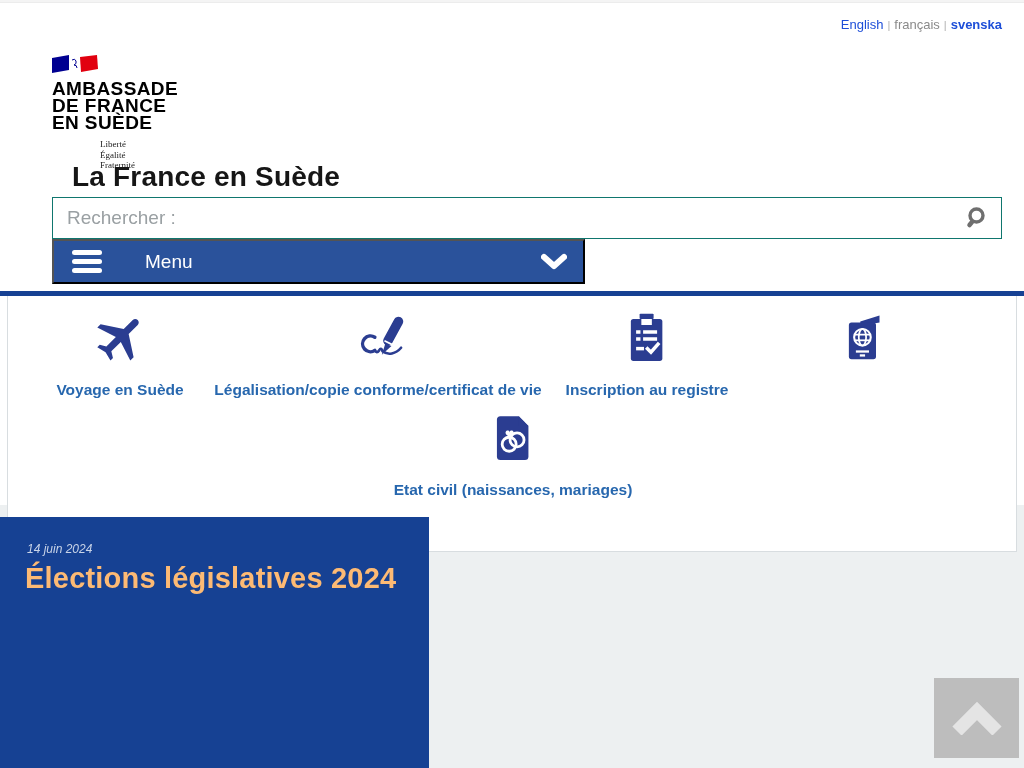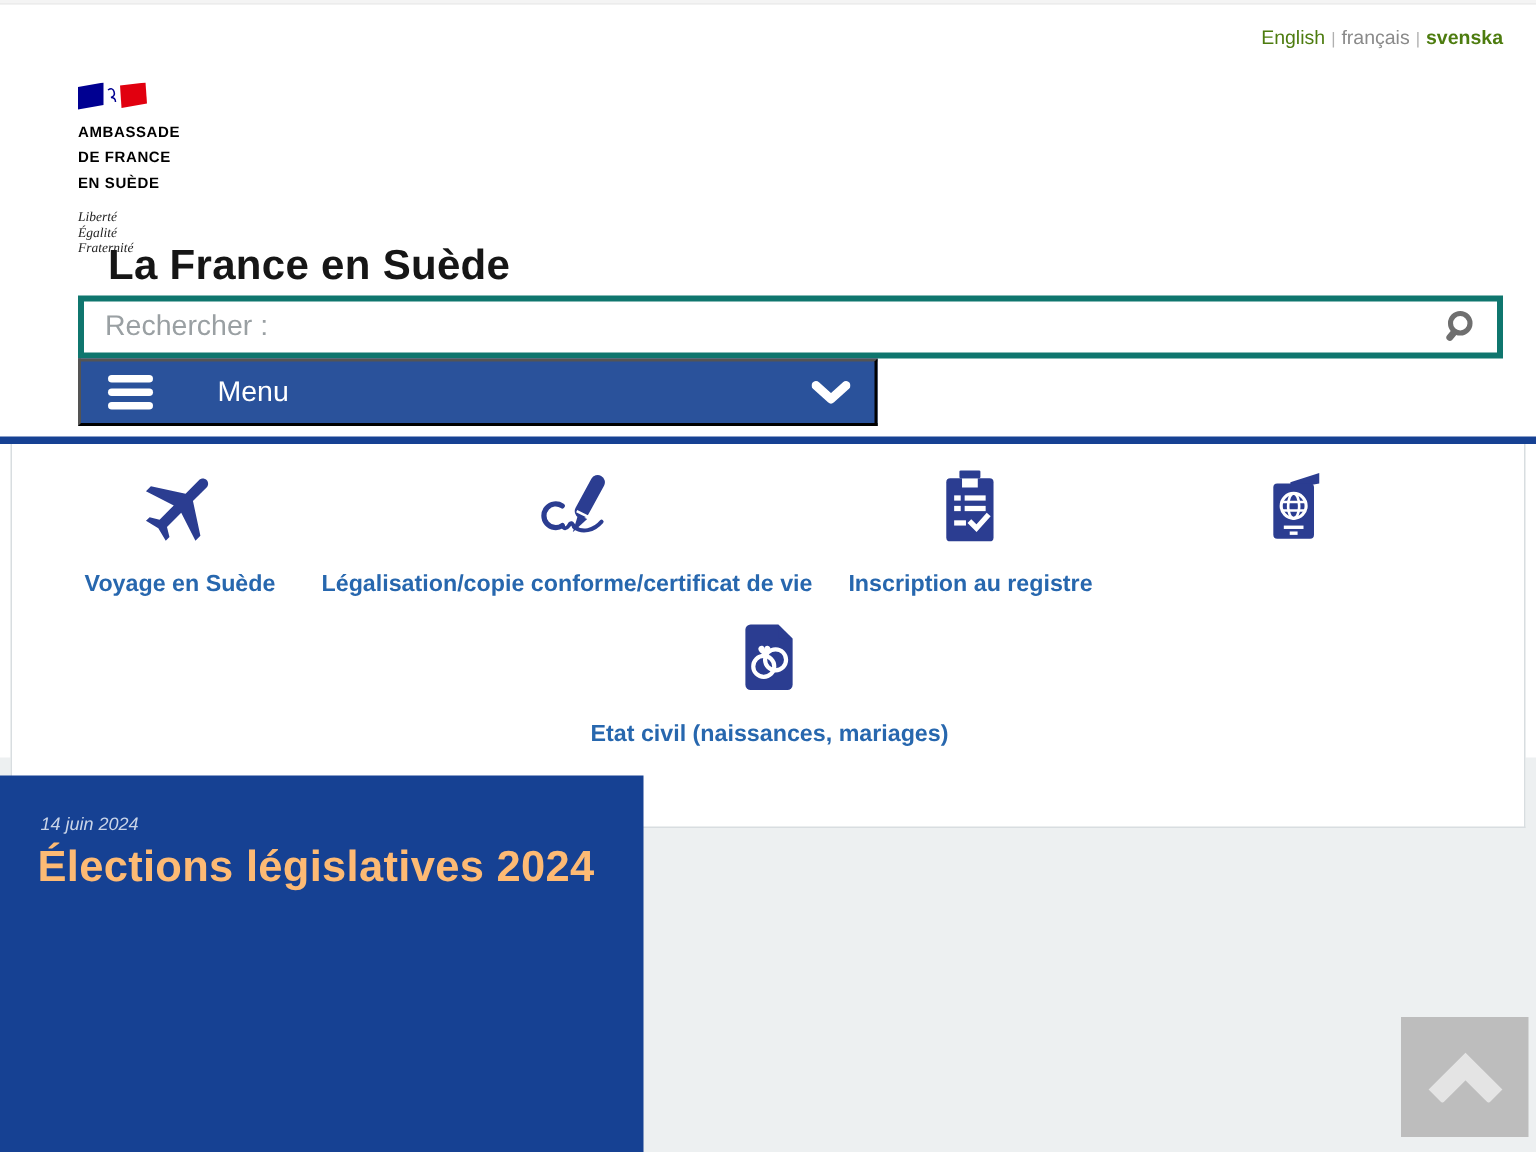--- a/index.html
+++ b/index.html
@@ -12,36 +12,36 @@
     font-family:"Liberation Sans", sans-serif;
   }
   .abs { position:absolute; }
 
   
   .top-strip { left:0; top:0; width:1024px; height:3px; background:#f4f4f4; border-bottom:1px solid #ececec; }
 
   
   .lang-bar { top:17px; right:22px; font-size:13px; color:#9a9a9a; white-space:nowrap; }
   .lang-bar a { text-decoration:none; cursor:pointer; }
-  .lang-link { color:#4d7c0f; }
+  .lang-link { color:#1d4ed8; }
   .lang-current { color:#8a8a8a; }
   .lang-sep { color:#b0b0b0; margin:0 4px; font-size:11px; }
   .lang-bold { font-weight:bold; }
 
   
   .logo { left:52px; top:55px; cursor:pointer; }
   .logo-flag { position:relative; width:46px; height:19px; margin-bottom:4px; }
-  .logo-name { font-size:10px; font-weight:bold; color:#000; letter-spacing:0.4px; line-height:17px; margin-top:6px; }
-  .logo-motto { margin-top:8px; font-family:"Liberation Serif", serif; font-style:italic; font-size:9px; color:#222; line-height:10.5px; }
+  .logo-name { font-size:19px; font-weight:bold; color:#000; letter-spacing:0.4px; line-height:17px; margin-top:6px; }
+  .logo-motto { margin-top:8px; font-family:"Liberation Serif", serif; font-size:9px; color:#222; line-height:10.5px;margin-left:48px; }
 
   
   .site-title { left:72px; top:161px; font-size:28px; font-weight:bold; color:#161616; letter-spacing:0.2px; }
 
   
-  .search-wrap { left:52px; top:197px; width:950px; height:42px; background:#fff; border:4px solid #0f766e; display:flex; align-items:center; }
+  .search-wrap { left:52px; top:197px; width:950px; height:42px; background:#fff; border:1px solid #0f766e; display:flex; align-items:center; }
   .search-input { flex:1; height:100%; border:none; outline:none; font-family:"Liberation Sans", sans-serif; font-size:19px; color:#333; padding:0 14px; background:transparent; }
   .search-input::placeholder { color:#9aa0a3; opacity:1; }
   .search-btn { width:46px; height:100%; background:transparent; border:none; display:flex; align-items:center; justify-content:center; cursor:pointer; }
 
   
   .menu-bar { left:52px; top:239px; width:533px; height:45px; background:#2a529b; display:flex; align-items:center; cursor:pointer; }
   .hamburger { margin-left:18px; width:30px; display:flex; flex-direction:column; gap:4px; }
   .hamburger span { display:block; height:5px; background:#fff; border-radius:2.5px; }
   .menu-label { color:#fff; font-size:19px; margin-left:43px; }
   .menu-chevron { margin-left:auto; margin-right:16px; display:flex; }

